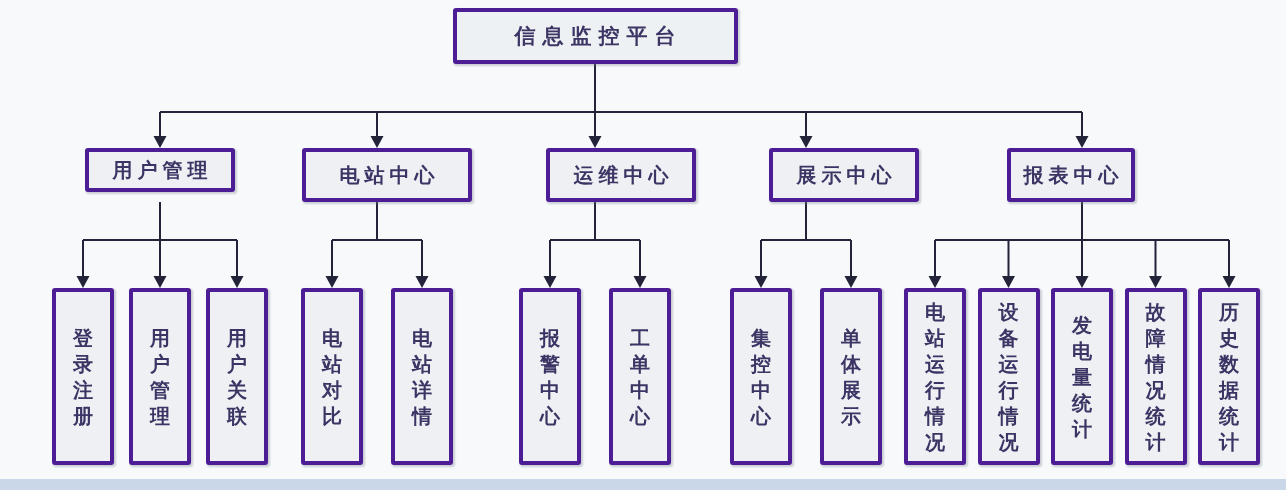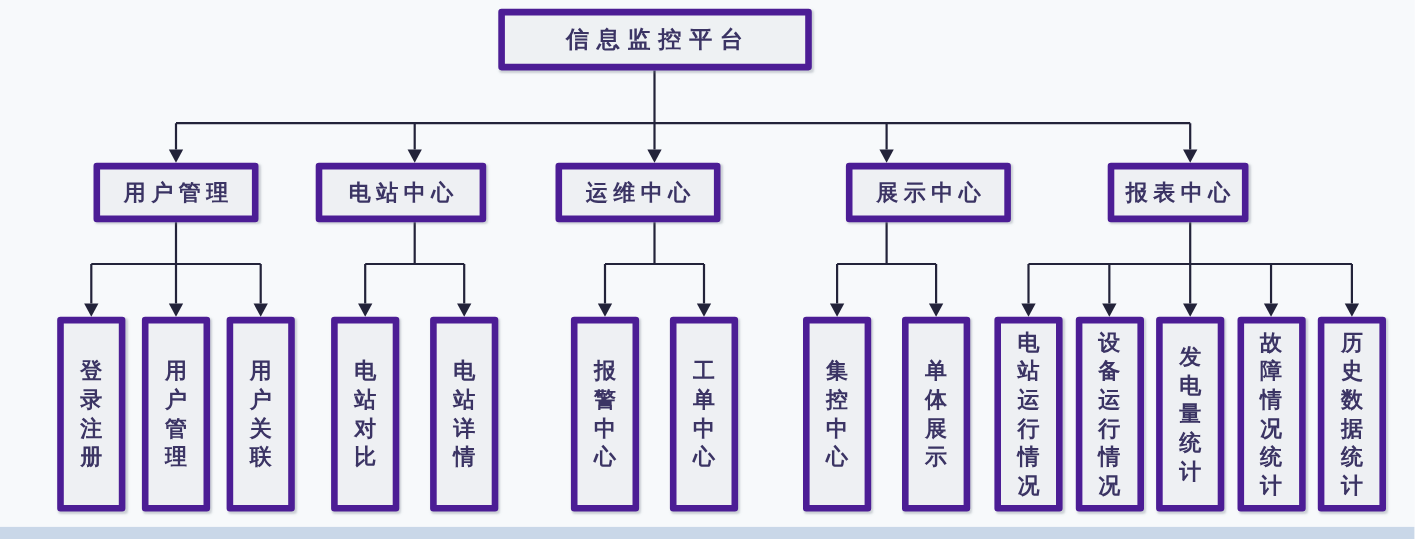--- a/index.html
+++ b/index.html
@@ -17,21 +17,21 @@
   #connectors {
     position: absolute;
     left: 0; top: 0;
     width: 1286px;
     height: 490px;
   }
   .node {
     position: absolute;
     box-sizing: border-box;
     background: #eef0f3;
-    border: 6px solid #4c1d95;
+    border: 4px solid #4c1d95;
     border-radius: 3px;
     box-shadow: 1.5px 1.5px 2px rgba(120,128,140,0.35);
     display: flex;
     align-items: center;
     justify-content: center;
     color: #3b3464;
   }
   .node.level1 {
     font-size: 21px;
     font-weight: 600;
@@ -86,47 +86,47 @@
       <polygon points="1075.5,276 1088.5,276 1082,288" fill="#23233a"></polygon>
       <polygon points="1149,276 1162,276 1155.5,288" fill="#23233a"></polygon>
       <polygon points="1222.5,276 1235.5,276 1229,288" fill="#23233a"></polygon>
     </svg>
 
   <div class="node level1" id="root-node" style="left: 452.5px; top: 8px; width: 285px; height: 56px;">
     <span>信息监控平台</span>
   </div>
 
   <div id="nodes-container">
-      <div class="node level2" style="left: 85px; top: 148px; width: 150px; height: 54px; text-align: right;">
+      <div class="node level2" style="left: 85px; top: 148px; width: 150px; height: 44px; text-align: right;">
         <span>用户管理</span>
       </div>
       <div class="node leaf" style="left: 52px; top: 288px; width: 62px; height: 177px;"><span>登
 录
 注
 册</span></div>
       <div class="node leaf" style="left: 129px; top: 288px; width: 62px; height: 177px;"><span>用
 户
 管
 理</span></div>
       <div class="node leaf" style="left: 206px; top: 288px; width: 62px; height: 177px;"><span>用
 户
 关
 联</span></div>
-      <div class="node level2" style="left: 287px; top: 148px; width: 155px; height: 54px; text-align: right;">
+      <div class="node level2" style="left: 302px; top: 148px; width: 170px; height: 54px; text-align: right;">
         <span>电站中心</span>
       </div>
       <div class="node leaf" style="left: 301px; top: 288px; width: 62px; height: 177px;"><span>电
 站
 对
 比</span></div>
       <div class="node leaf" style="left: 391px; top: 288px; width: 62px; height: 177px;"><span>电
 站
 详
 情</span></div>
-      <div class="node level2" style="left: 505px; top: 148px; width: 150px; height: 54px;">
+      <div class="node level2" style="left: 546px; top: 148px; width: 150px; height: 54px;">
         <span>运维中心</span>
       </div>
       <div class="node leaf" style="left: 519px; top: 288px; width: 62px; height: 177px;"><span>报
 警
 中
 心</span></div>
       <div class="node leaf" style="left: 609px; top: 288px; width: 62px; height: 177px;"><span>工
 单
 中
 心</span></div>

